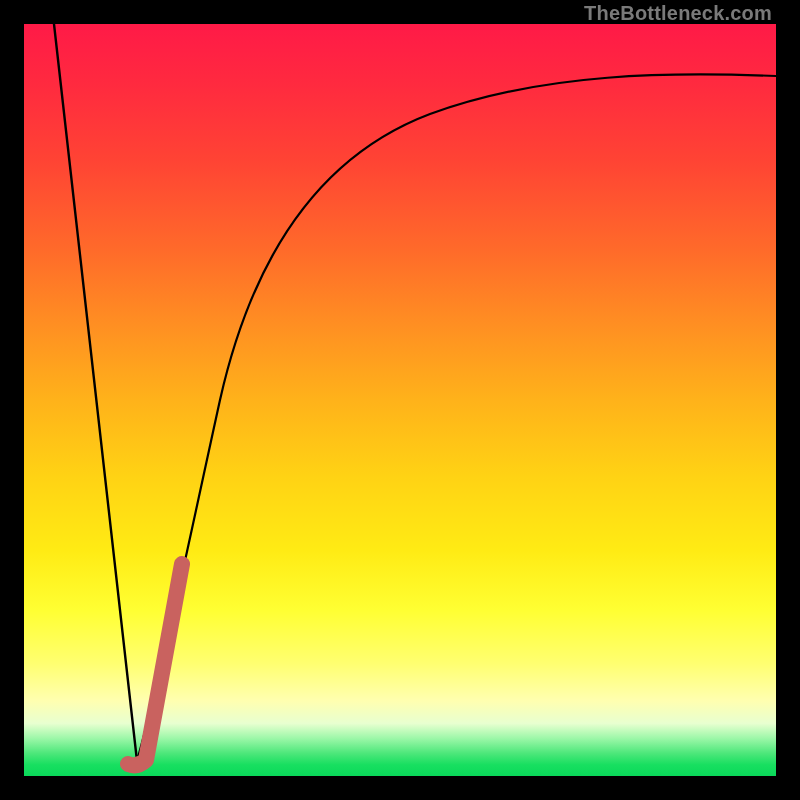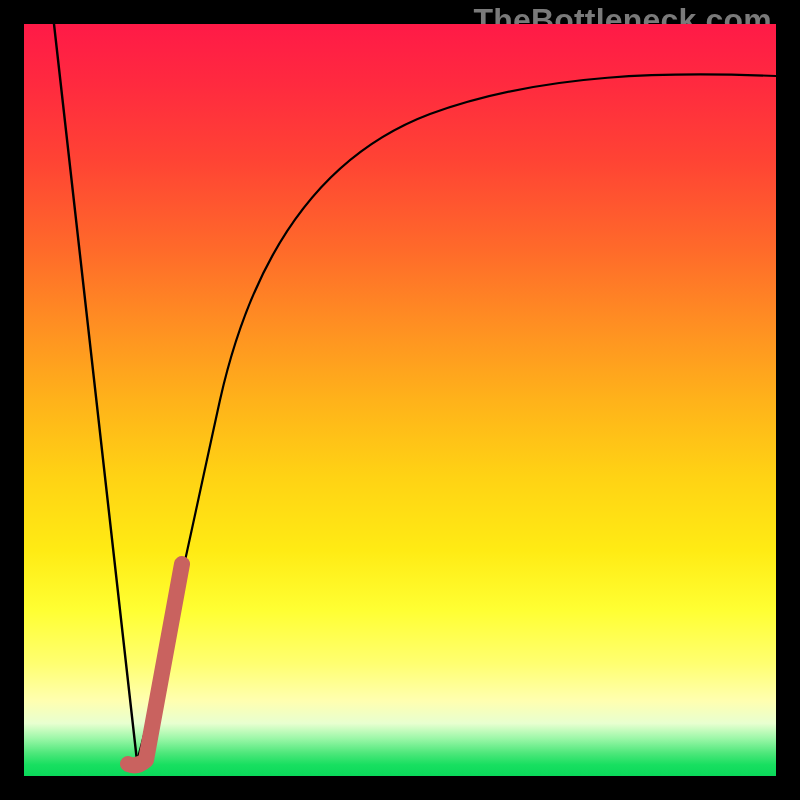--- a/index.html
+++ b/index.html
@@ -41,21 +41,21 @@
       #18df60 98.5%,
       #0ad95a 100%
     );
     overflow: hidden;
   }
   .watermark {
     position: absolute;
     top: 2px;
     right: 28px;
     font-family: Arial, Helvetica, sans-serif;
-    font-size: 32px;
+    font-size: 20px;
     font-weight: 600;
     color: #7a7a7a;
     letter-spacing: 0.2px;
     user-select: none;
   }
   svg.curves {
     position: absolute;
     left: 0;
     top: 0;
     width: 752px;

